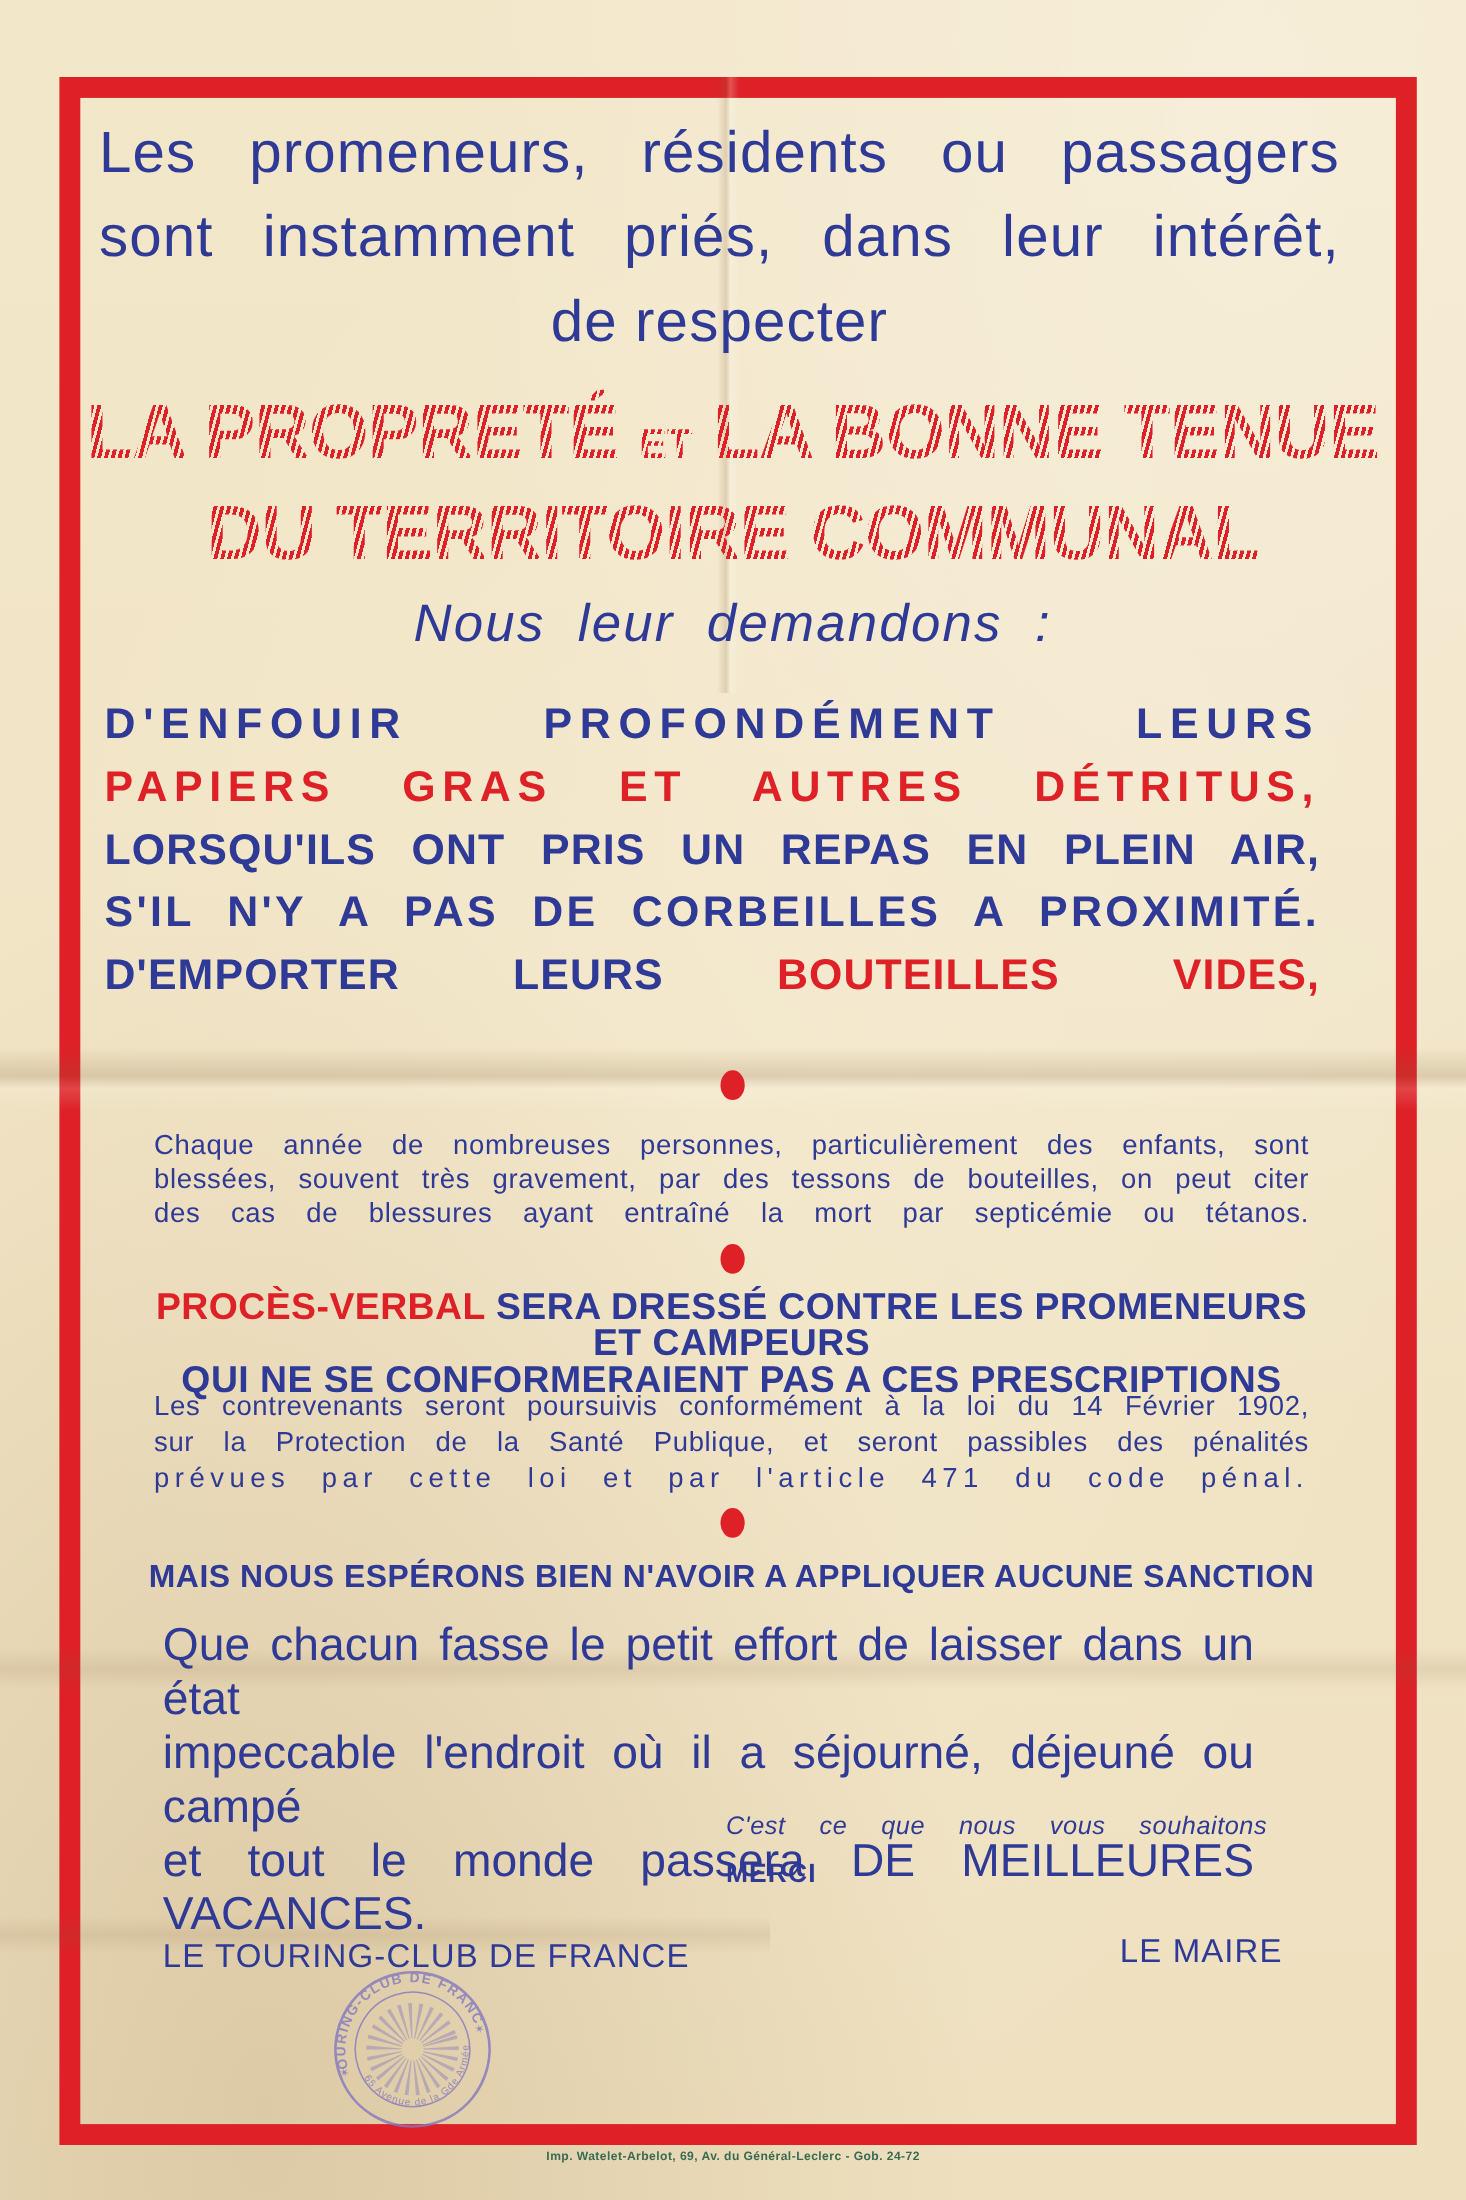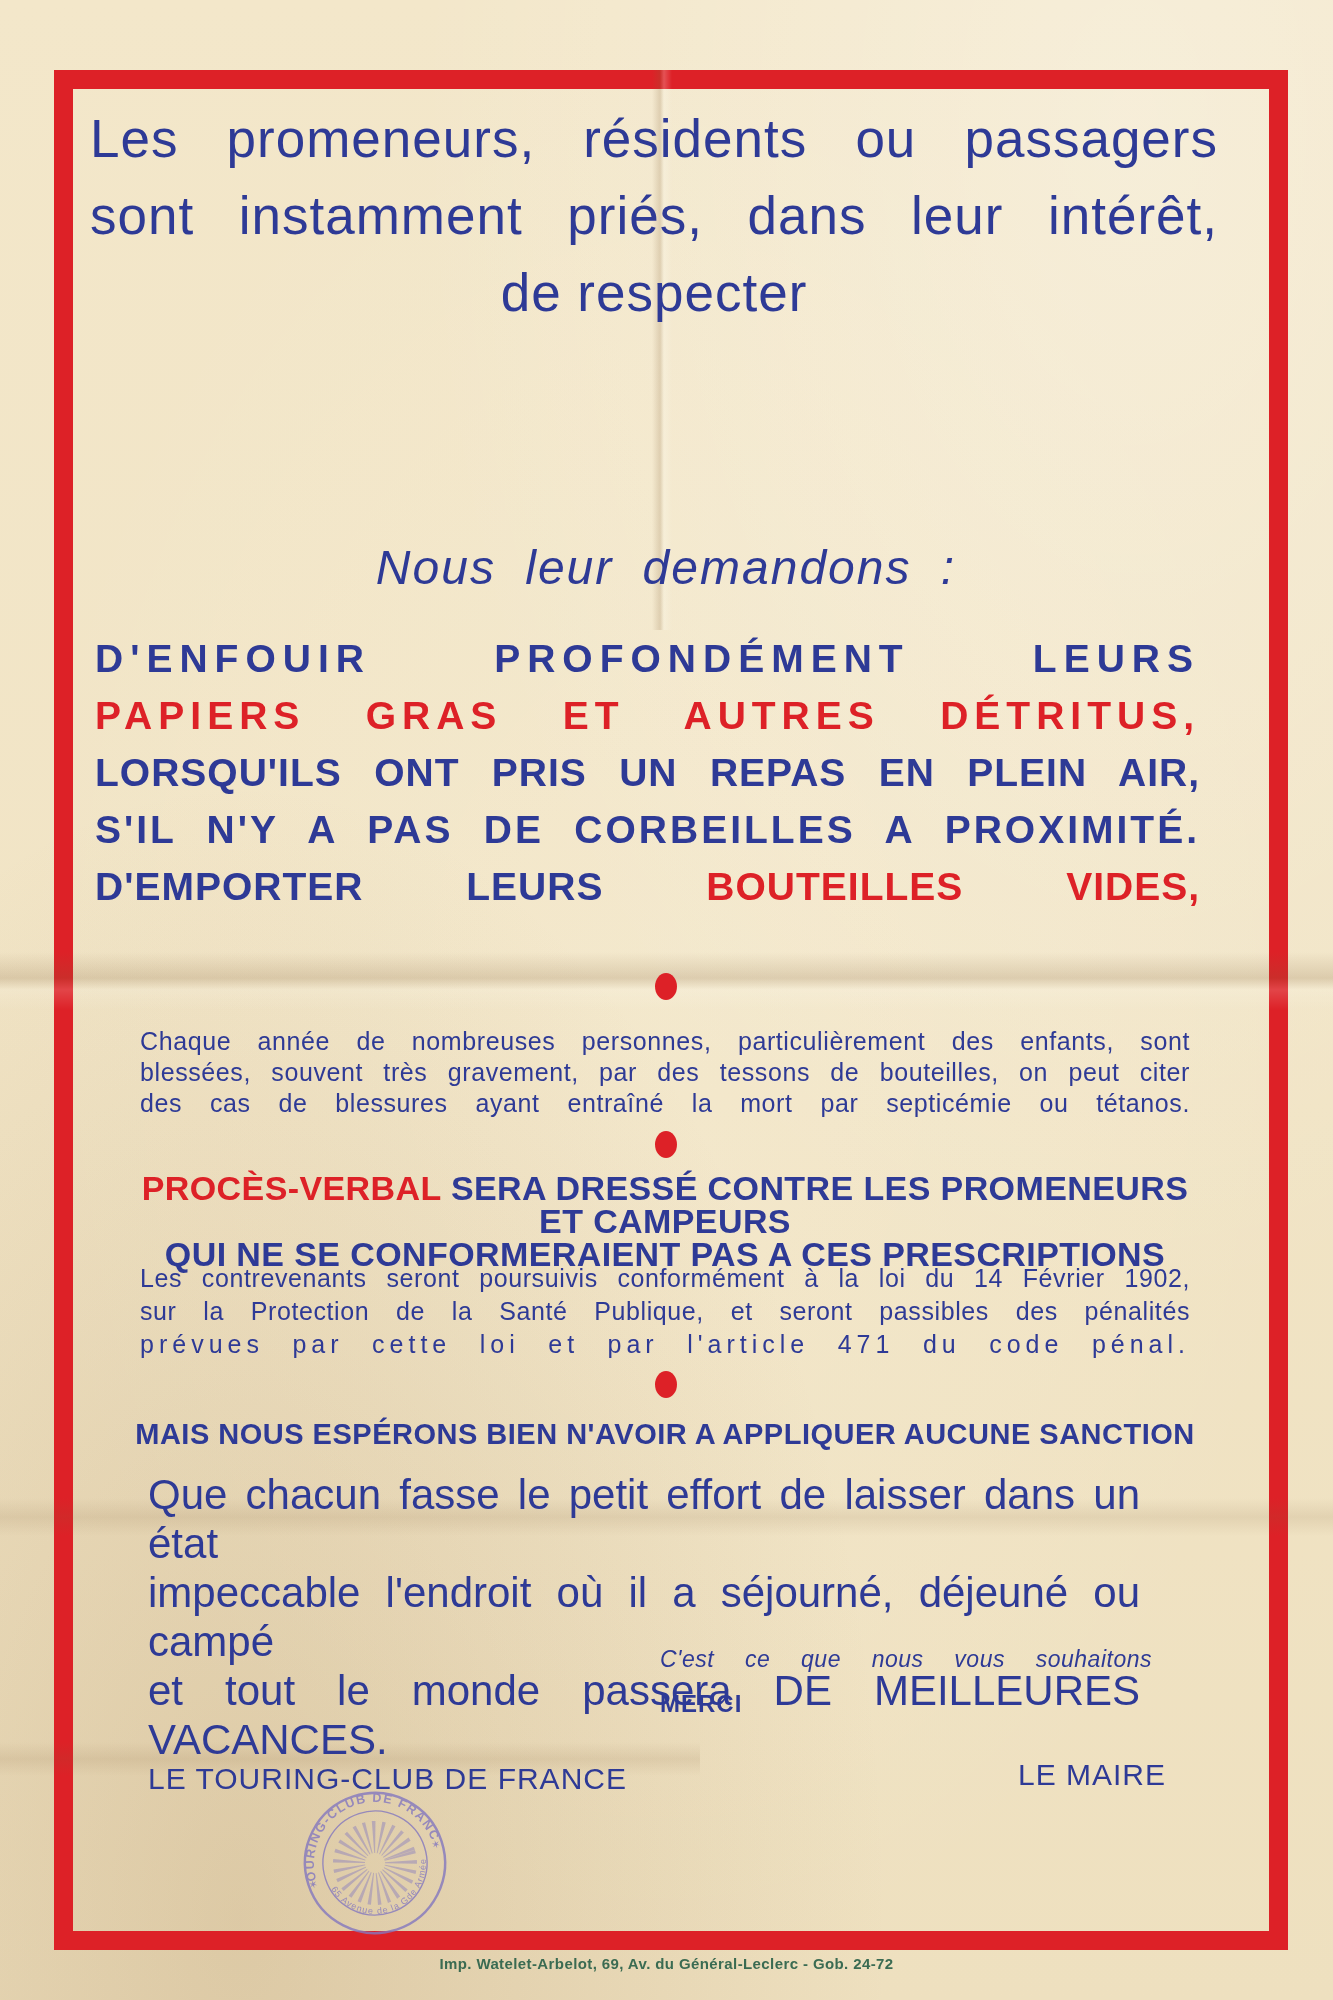--- a/index.html
+++ b/index.html
@@ -62,21 +62,21 @@
   .que{left:148px;top:1470px;width:992px;font-size:42px;line-height:49px;color:#2e3a96;}
   .souhait{left:660px;top:1646px;width:492px;font-style:italic;font-size:23px;
            color:#2e3a96;letter-spacing:.5px;}
   .merci{left:660px;top:1690px;font-weight:bold;font-size:24px;color:#2e3a96;letter-spacing:1px;}
 
   .sig-left{left:148px;top:1762px;font-size:30px;color:#2e3a96;letter-spacing:1px;}
   .sig-right{left:1018px;top:1758px;font-size:30px;color:#2e3a96;letter-spacing:1px;}
 
   .stamp{left:300px;top:1788px;width:150px;height:150px;opacity:.8;
          transform:rotate(-18deg);}
-  .imprint{left:0;top:1955px;width:1333px;text-align:center;font-size:15px;
+  .imprint{left:0;top:1955px;width:1333px;text-align:center;font-size:11px;
            color:#3a6b52;letter-spacing:.4px;font-weight:bold;}
 
   .crease{pointer-events:none;}
   .crease-v{left:652px;top:70px;width:20px;height:560px;
     background:linear-gradient(90deg,transparent,rgba(135,98,55,.20) 40%,rgba(255,255,248,.22) 60%,transparent);}
   .crease-h1{left:0;top:952px;width:1333px;height:58px;
     background:linear-gradient(180deg,transparent,rgba(130,95,55,.20) 45%,rgba(255,255,245,.16) 65%,transparent);}
   .crease-h2{left:0;top:1498px;width:1333px;height:38px;
     background:linear-gradient(180deg,transparent,rgba(130,95,55,.12) 50%,transparent);}
   .crease-h3{left:0;top:1742px;width:700px;height:34px;
@@ -93,20 +93,24 @@
   <div class="abs crease crease-h1"></div>
   <div class="abs crease crease-h2"></div>
   <div class="abs crease crease-h3"></div>
 
   <div class="abs intro">
     <div class="just">Les promeneurs, résidents ou passagers</div>
     <div class="just">sont instamment priés, dans leur intérêt,</div>
     <div class="ctr">de respecter</div>
   </div>
 
+  <div class="abs title">
+    <div class="title-line"><span>LA PROPRETÉ</span> <span class="title-et">ET</span> <span>LA BONNE TENUE</span></div>
+    <div class="title-line">DU TERRITOIRE COMMUNAL</div>
+  </div>
 
   <div class="abs subtitle">Nous leur demandons :</div>
 
   <div class="abs demands">
     <div class="just blue d-l1">D'ENFOUIR PROFONDÉMENT LEURS</div>
     <div class="just red d-l2">PAPIERS GRAS ET AUTRES DÉTRITUS,</div>
     <div class="just blue d-l3">LORSQU'ILS ONT PRIS UN REPAS EN PLEIN AIR,</div>
     <div class="just blue d-l4">S'IL N'Y A PAS DE CORBEILLES A PROXIMITÉ.</div>
     <div class="just d-l5"><span class="blue">D'EMPORTER LEURS</span> <span class="red">BOUTEILLES VIDES,</span></div>
   </div>

